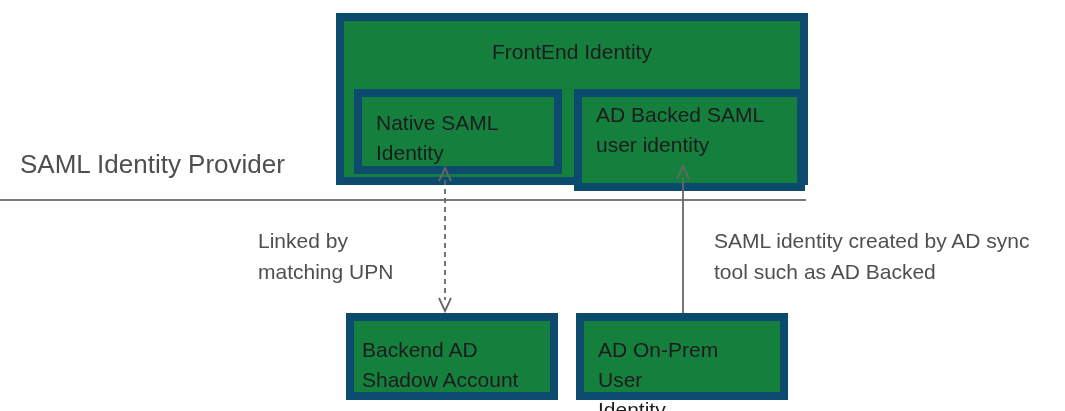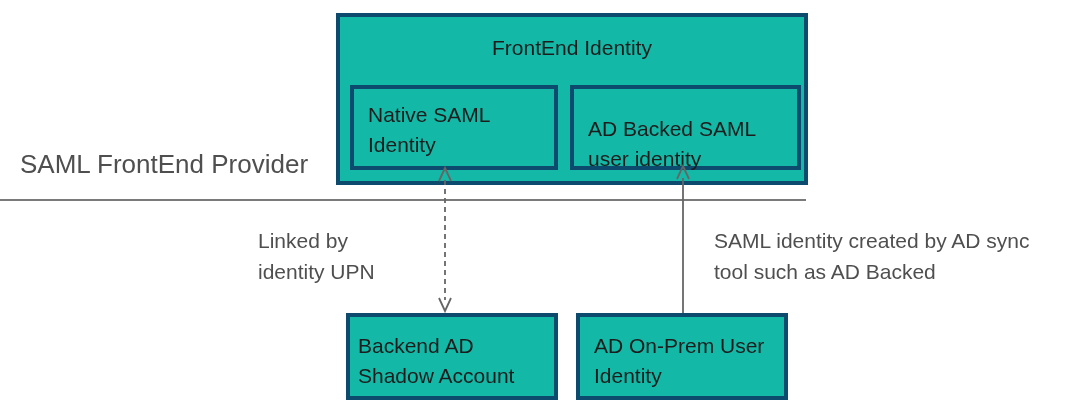--- a/index.html
+++ b/index.html
@@ -6,41 +6,41 @@
   .canvas {
     position: relative;
     width: 1065px;
     height: 411px;
     background: #ffffff;
     font-family: "Liberation Sans", sans-serif;
     overflow: hidden;
   }
   .box {
     position: absolute;
-    background: #14b8a6;
-    border: 4px solid #0c4a6e;
+    background: #15803d;
+    border: 8px solid #0c4a6e;
     box-sizing: border-box;
     color: #1c1c1c;
   }
   .box-label {
     font-size: 21px;
     line-height: 1.43;
     white-space: pre-line;
     color: #1c1c1c;
   }
   .outer-box-title {
     display: block;
     text-align: center;
     padding-top: 19px;
     font-size: 21px;
     color: #1c1c1c;
   }
   #frontend-box { left: 336px; top: 13px; width: 472px; height: 172px; }
   #native-saml-box { left: 10px;  top: 68px; width: 208px; height: 85px; padding: 11px 14px; }
-  #ad-backed-box  { left: 230px; top: 68px; width: 231px; height: 85px; padding: 25px 14px; }
+  #ad-backed-box  { left: 230px; top: 68px; width: 231px; height: 102px; padding: 3px 14px; }
   #backend-ad-box { left: 346px; top: 313px; width: 212px; height: 87px; padding: 14px 8px; }
   #ad-onprem-box  { left: 576px; top: 313px; width: 212px; height: 87px; padding: 14px 14px; }
   .zone-label {
     position: absolute;
     font-size: 26px;
     color: #4f4f4f;
     white-space: nowrap;
   }
   #zone-label-saml { left: 20px; top: 149px; }
   #zone-label-ad   { left: 20px; top: 228px; }
@@ -64,39 +64,39 @@
     left: 0; top: 0;
     width: 1065px; height: 411px;
     pointer-events: none;
   }
 </style>
 </head>
 <body>
 
 <div class="canvas">
 
-  <div class="zone-label" id="zone-label-saml">SAML FrontEnd Provider</div>
+  <div class="zone-label" id="zone-label-saml">SAML Identity Provider</div>
 
   <div class="divider"></div>
 
   <div class="box" id="frontend-box">
     <span class="outer-box-title">FrontEnd Identity</span>
     <div class="box box-label" id="native-saml-box">Native SAML
 Identity</div>
     <div class="box box-label" id="ad-backed-box">AD Backed SAML
 user identity</div>
   </div>
 
   <div class="box box-label" id="backend-ad-box">Backend AD
 Shadow Account</div>
   <div class="box box-label" id="ad-onprem-box">AD On-Prem User
 Identity</div>
 
   <div class="annotation" id="annotation-upn">Linked by
-identity UPN</div>
+matching UPN</div>
   <div class="annotation" id="annotation-sync">SAML identity created by AD sync
 tool such as AD Backed</div>
 
   <svg class="arrow-layer" viewBox="0 0 1065 411" xmlns="http://www.w3.org/2000/svg">
 
     <g stroke="#666666" fill="none" stroke-width="1.8">
       <line x1="445" y1="180" x2="445" y2="300" stroke-dasharray="5 4"></line>
       <polyline points="439,181 445,168 451,181"></polyline>
       <polyline points="439,298 445,311 451,298"></polyline>
     </g>

